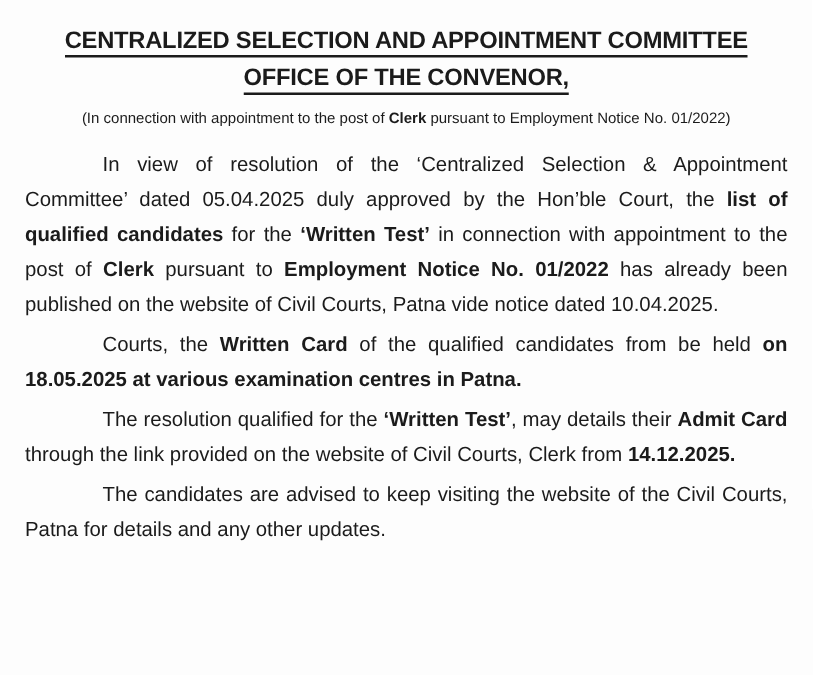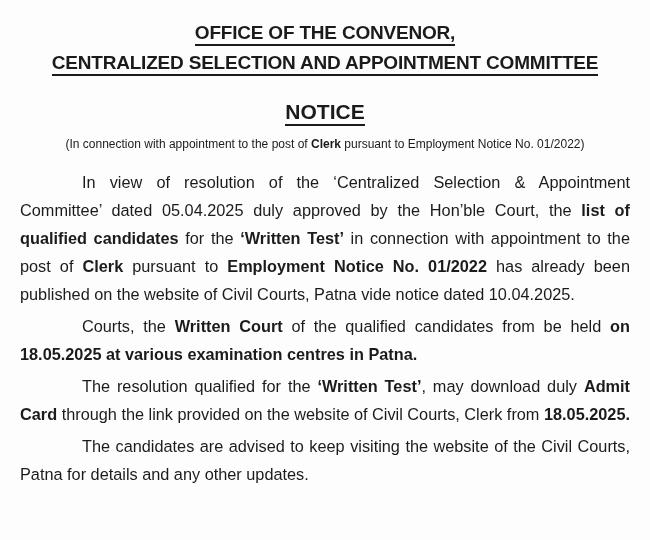--- a/index.html
+++ b/index.html
@@ -58,33 +58,32 @@
     text-indent: 62px;
   }
   b { font-weight: bold; }
 </style>
 </head>
 <body>
 
 <div class="page">
 
   <div class="header">
+    <div class="h-line"><span class="u">CENTRALIZED SELECTION AND APPOINTMENT COMMITTEE</span></div>
     <div class="h-line"><span class="u">OFFICE OF THE CONVENOR,</span></div>
-    <div class="h-line"><span class="u">CENTRALIZED SELECTION AND APPOINTMENT COMMITTEE</span></div>
   </div>
 
-  <div class="notice-title-wrap"><span class="u">NOTICE</span></div>
 
   <div class="subtitle"><span>(In connection with appointment to the post of </span><b>Clerk</b><span> pursuant to Employment Notice No. 01/2022)</span></div>
 
   <div class="body-text">
 
     <p><span>In view of resolution of the ‘Centralized Selection &amp; Appointment Committee’ dated 05.04.2025 duly approved by the Hon’ble Court, the </span><b>list of qualified candidates</b><span> for the </span><b>‘Written Test’</b><span> in connection with appointment to the post of </span><b>Clerk</b><span> pursuant to </span><b>Employment Notice No. 01/2022</b><span> has already been published on the website of Civil Courts, Patna vide notice dated 10.04.2025.</span></p>
 
-    <p><span>Courts, the </span><b>Written Court</b><span> of the qualified candidates from be held </span><b>on 18.05.2025 at various examination centres in Patna.</b></p>
+    <p><span>Courts, the </span><b>Written Card</b><span> of the qualified candidates from be held </span><b>on 18.05.2025 at various examination centres in Patna.</b></p>
 
-    <p><span>The resolution qualified for the </span><b>‘Written Test’</b><span>, may download duly </span><b>Admit Card</b><span> through the link provided on the website of Civil Courts, Clerk from </span><b>18.05.2025.</b></p>
+    <p><span>The resolution qualified for the </span><b>‘Written Test’</b><span>, may details their </span><b>Admit Card</b><span> through the link provided on the website of Civil Courts, Clerk from </span><b>14.12.2025.</b></p>
 
     <p><span>The candidates are advised to keep visiting the website of the Civil Courts, Patna for details and any other updates.</span></p>
 
   </div>
 
 </div>
 
 </body></html>

